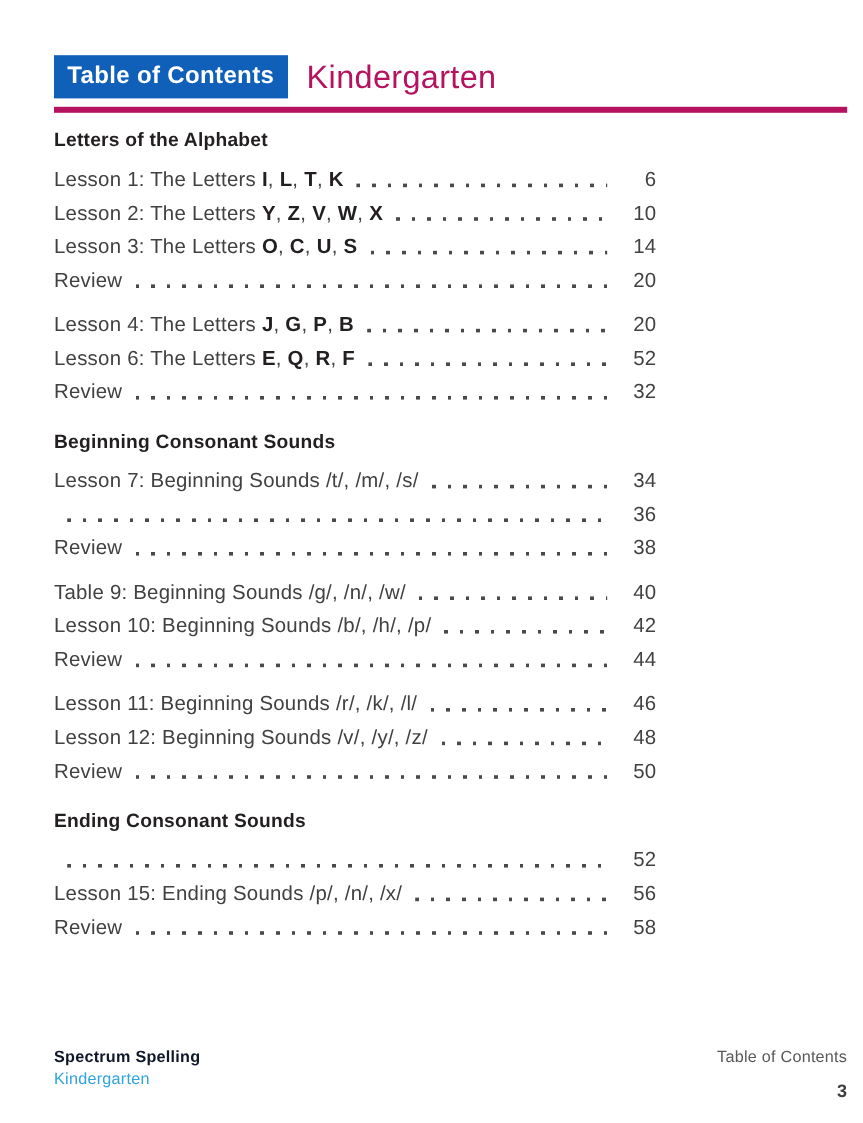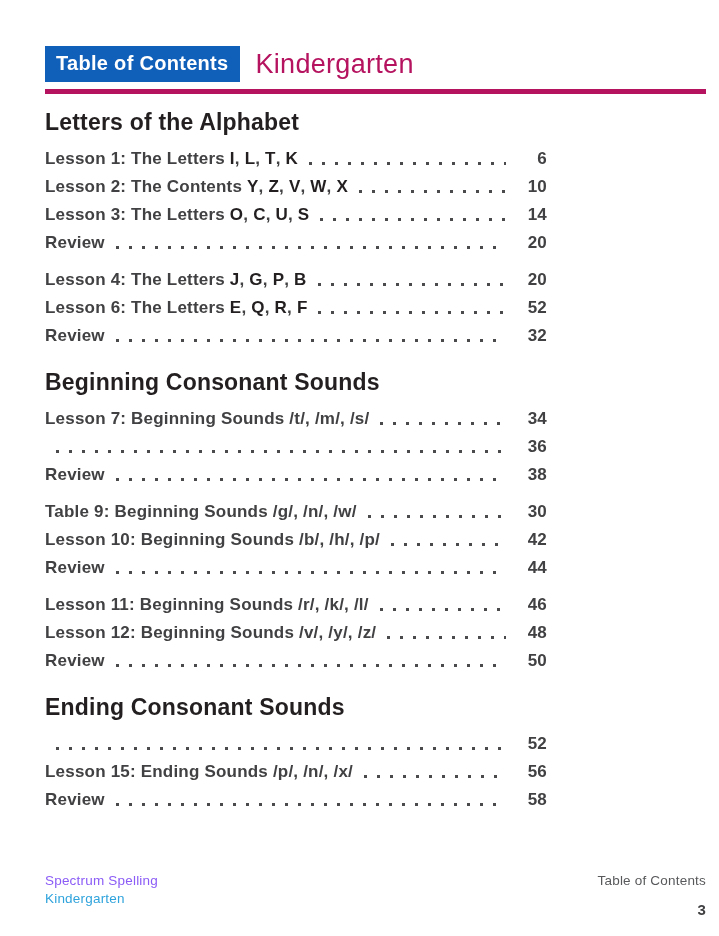--- a/index.html
+++ b/index.html
@@ -19,25 +19,25 @@
     background:#1060ba; color:#ffffff;
     font-weight:bold; font-size:20px; letter-spacing:0.3px;
     padding:6px 11px 7px 11px;
   }
   .grade-title { color:#b5135f; font-size:27px; letter-spacing:0.3px; }
   .rule { height:5px; background:#b5135f; margin-top:7px; width:661px; }
 
   
   .toc { width:502px; margin-top:6px; }
   .section-heading {
-    font-weight:bold; font-size:23px; color:#231f20;
+    font-weight:bold; font-size:16px; color:#231f20;
     letter-spacing:0.2px; margin:19px 0 5px 0;
   }
   .section:first-child .section-heading { margin-top:15px; }
-  .group { margin-top:9px;font-weight:bold; }
+  .group { margin-top:9px; }
   .group:first-of-type { margin-top:0; }
   .toc-row {
     display:flex; align-items:baseline;
     font-size:17px; line-height:28px; color:#414042;
     letter-spacing:0.2px;
   }
   .row-label { white-space:nowrap; flex:none; }
   .row-label b { color:#231f20; }
   .leader {
     flex:1 1 auto; min-width:18px;
@@ -46,21 +46,21 @@
     background:repeating-linear-gradient(to right, #4a4a4c 0 3px, transparent 3px 13px);
   }
   .pagenum { flex:none; width:32px; text-align:right; color:#414042; }
 
   
   .footer {
     position:absolute; left:45px; top:873px; width:661px;
     display:flex; justify-content:space-between; align-items:flex-start;
     font-size:13.5px; color:#414042; letter-spacing:0.2px;
   }
-  .footer-left .series { color:#8b5cf6; }
+  .footer-left .series { color:#0f172a;font-weight:bold; }
   .footer-left .grade { color:#2fa3dc; margin-top:3px; }
   .footer-right { text-align:right; color:#58595b; }
   .footer-right .folio { font-weight:bold; font-size:15px; color:#3f3f41; margin-top:13px; }
 </style>
 </head>
 <body>
 
 <div class="content">
   <div class="header-row">
     <span class="badge">Table of Contents</span>
@@ -71,21 +71,21 @@
   <div class="toc" id="toc-root">
       <div class="section">
         <div class="section-heading">Letters of the Alphabet</div>
         <div class="group">
           <div class="toc-row">
             <span class="row-label"><span>Lesson 1: The Letters </span><b>I</b><span>, </span><b>L</b><span>, </span><b>T</b><span>, </span><b>K</b></span>
             <span class="leader"></span>
             <span class="pagenum">6</span>
           </div>
           <div class="toc-row">
-            <span class="row-label"><span>Lesson 2: The Contents </span><b>Y</b><span>, </span><b>Z</b><span>, </span><b>V</b><span>, </span><b>W</b><span>, </span><b>X</b></span>
+            <span class="row-label"><span>Lesson 2: The Letters </span><b>Y</b><span>, </span><b>Z</b><span>, </span><b>V</b><span>, </span><b>W</b><span>, </span><b>X</b></span>
             <span class="leader"></span>
             <span class="pagenum">10</span>
           </div>
           <div class="toc-row">
             <span class="row-label"><span>Lesson 3: The Letters </span><b>O</b><span>, </span><b>C</b><span>, </span><b>U</b><span>, </span><b>S</b></span>
             <span class="leader"></span>
             <span class="pagenum">14</span>
           </div>
           <div class="toc-row">
             <span class="row-label">Review</span>
@@ -126,21 +126,21 @@
           <div class="toc-row">
             <span class="row-label">Review</span>
             <span class="leader"></span>
             <span class="pagenum">38</span>
           </div>
         </div>
         <div class="group">
           <div class="toc-row">
             <span class="row-label">Table 9: Beginning Sounds /g/, /n/, /w/</span>
             <span class="leader"></span>
-            <span class="pagenum">30</span>
+            <span class="pagenum">40</span>
           </div>
           <div class="toc-row">
             <span class="row-label">Lesson 10: Beginning Sounds /b/, /h/, /p/</span>
             <span class="leader"></span>
             <span class="pagenum">42</span>
           </div>
           <div class="toc-row">
             <span class="row-label">Review</span>
             <span class="leader"></span>
             <span class="pagenum">44</span>

